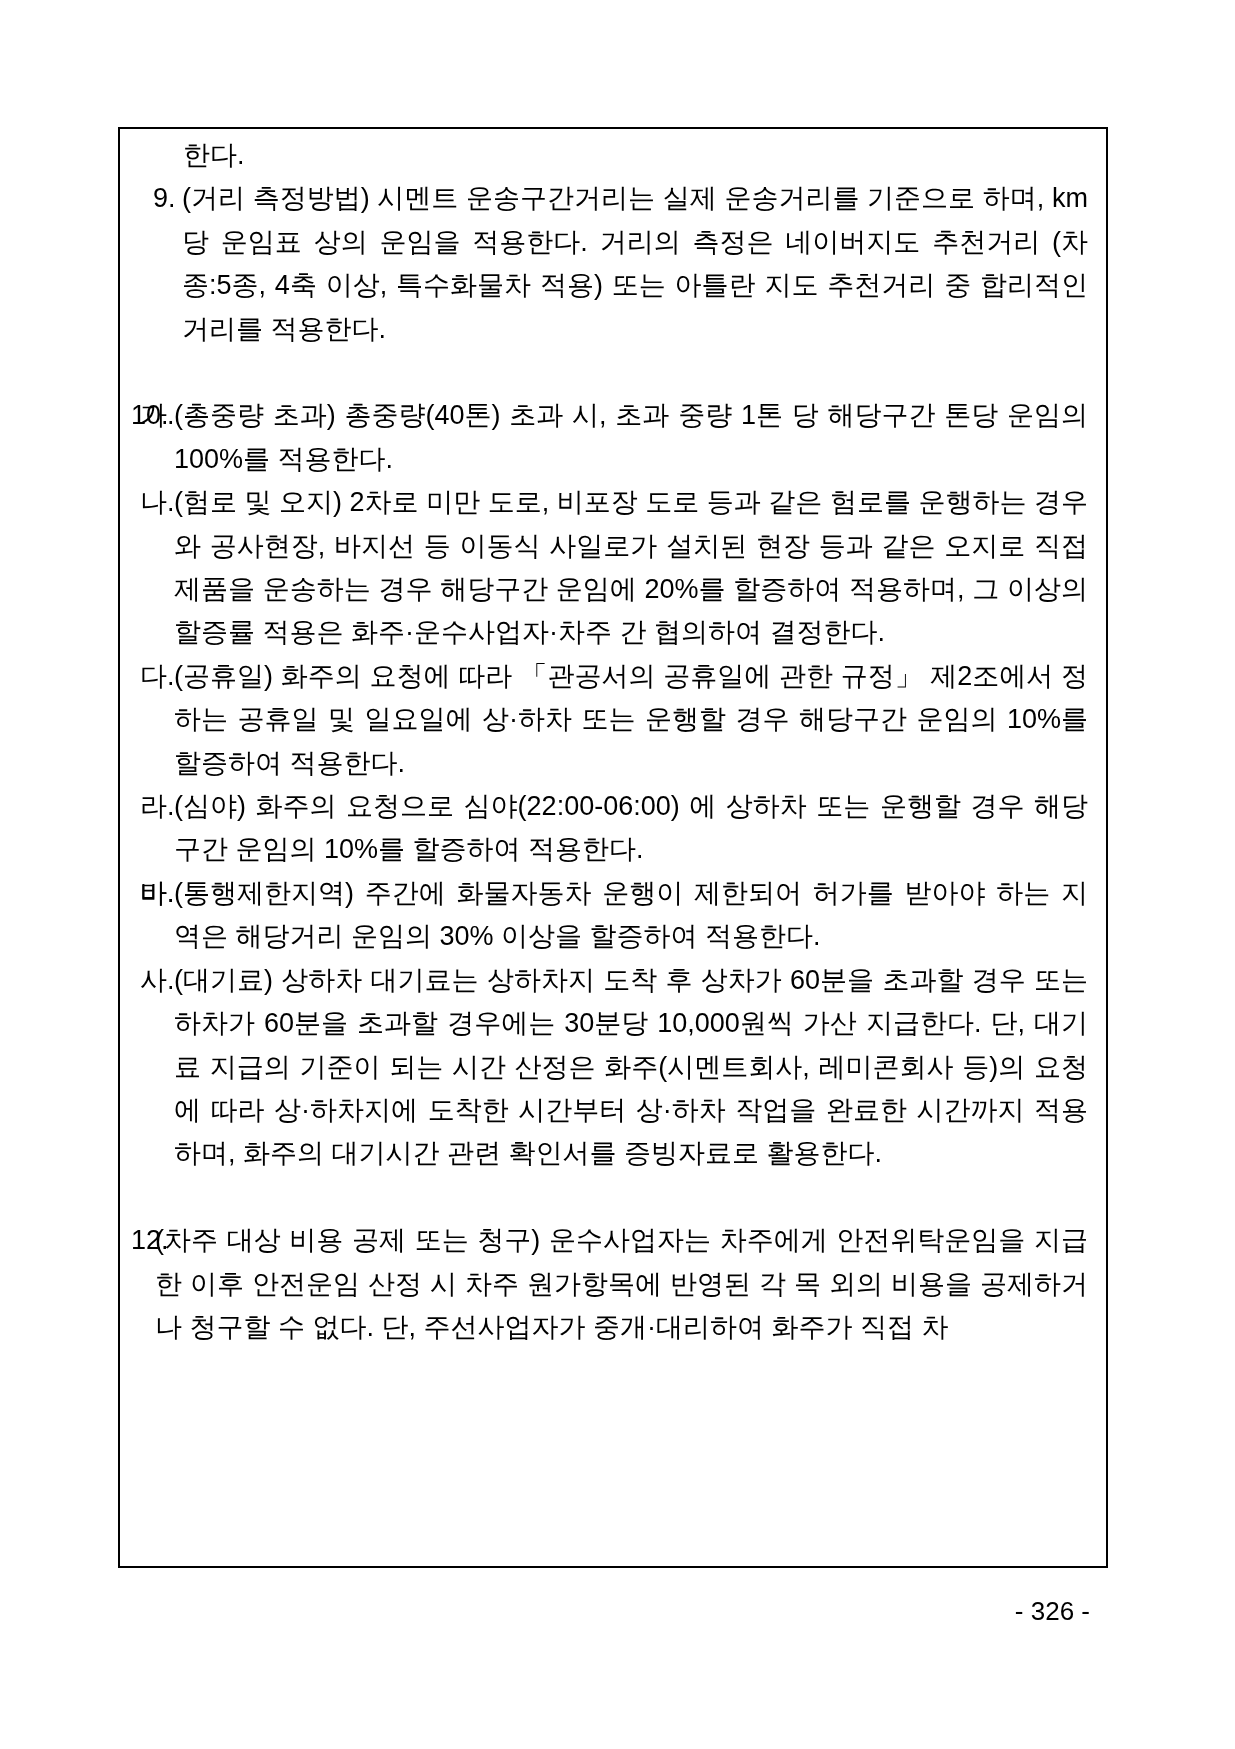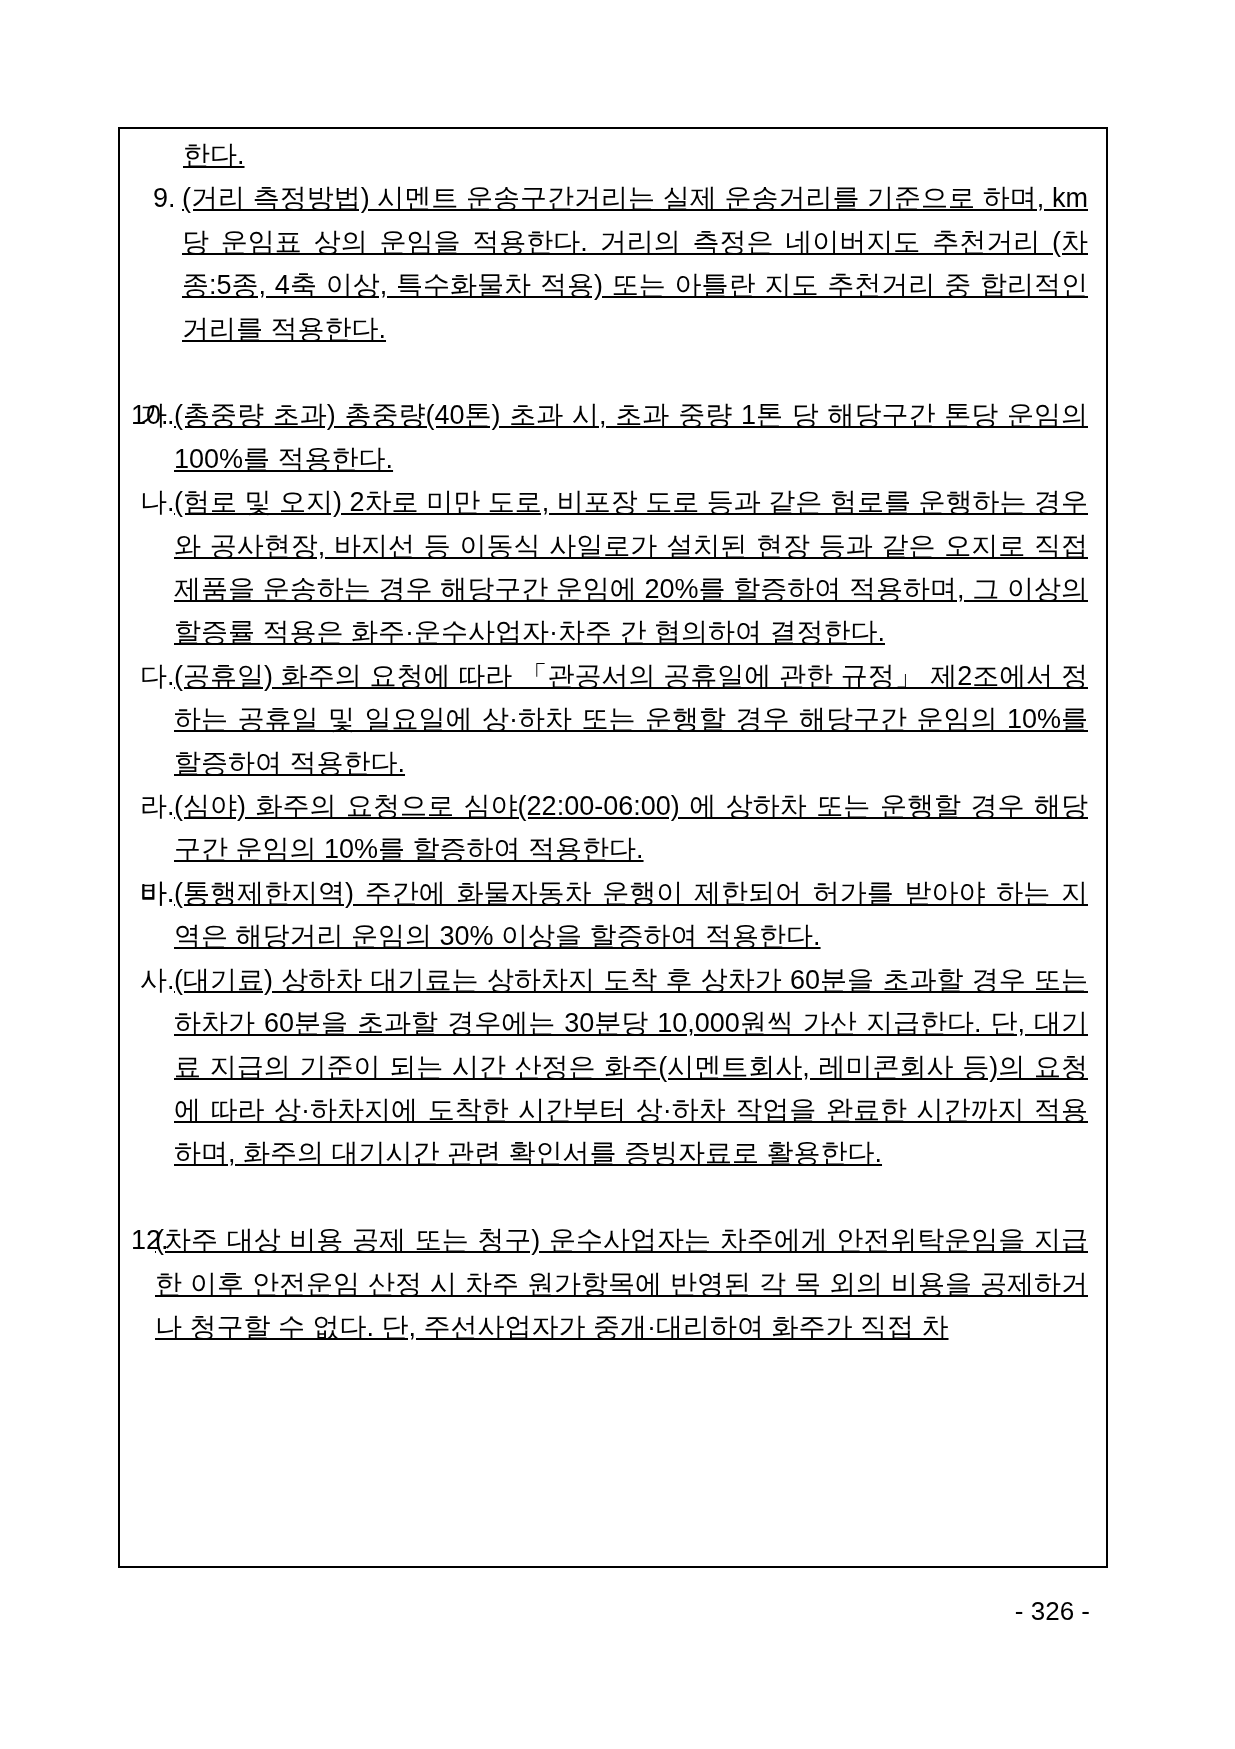--- a/index.html
+++ b/index.html
@@ -14,21 +14,20 @@
   .doc-box {
     position: absolute;
     left: 118px;
     top: 127px;
     width: 990px;
     height: 1441px;
     border: 2px solid #000000;
     box-sizing: border-box;
     padding: 5px 18px 0 0;
     overflow: hidden;
-    text-decoration: underline;
   }
   .para {
     position: relative;
     text-align: justify;
     font-size: 27px;
     line-height: 43.4px;
     color: #000000;
     margin: 0;
     word-break: normal;
   }

